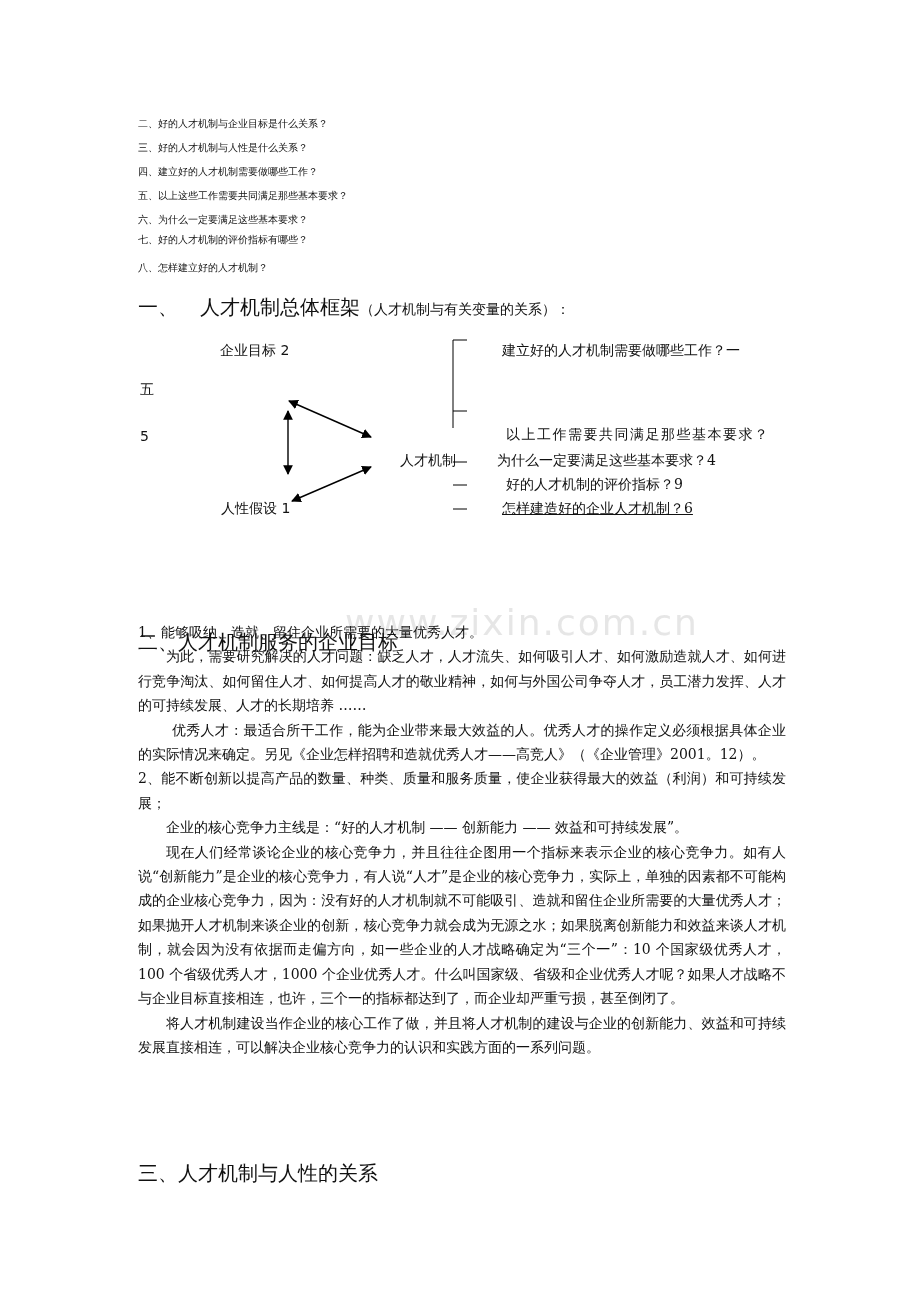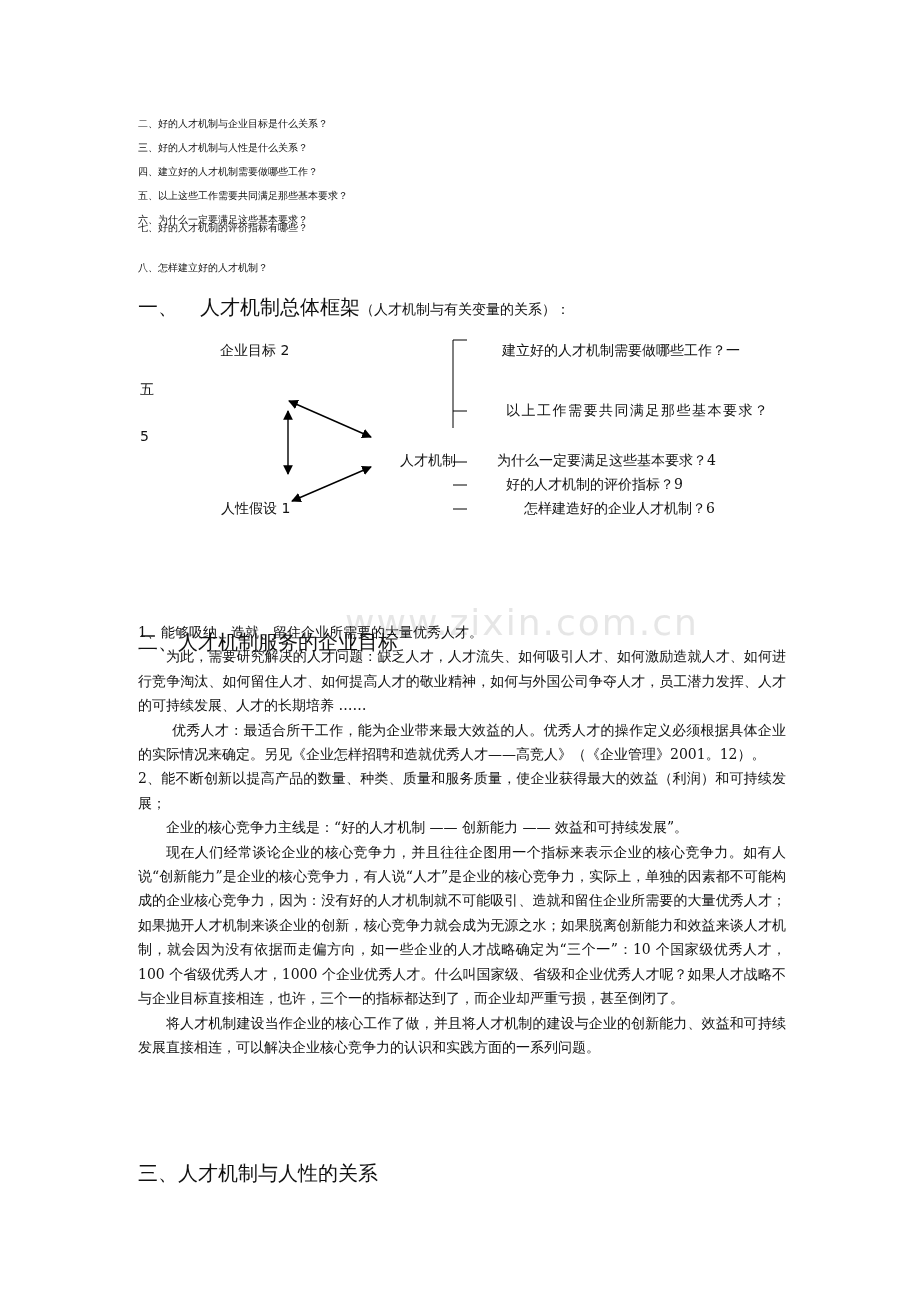--- a/index.html
+++ b/index.html
@@ -22,39 +22,39 @@
 </head>
 <body>
 
 <div class="watermark">www.zixin.com.cn</div>
 
 <div class="abs q" style="top:112px;">二、好的人才机制与企业目标是什么关系？</div>
 <div class="abs q" style="top:136px;">三、好的人才机制与人性是什么关系？</div>
 <div class="abs q" style="top:160px;">四、建立好的人才机制需要做哪些工作？</div>
 <div class="abs q" style="top:184px;">五、以上这些工作需要共同满足那些基本要求？</div>
 <div class="abs q" style="top:208px;">六、为什么一定要满足这些基本要求？</div>
-<div class="abs q" style="top:216px;text-align:right;">七、好的人才机制的评价指标有哪些？</div>
+<div class="abs q" style="top:228px;text-align:right;">七、好的人才机制的评价指标有哪些？</div>
 <div class="abs q" style="top:256px;">八、怎样建立好的人才机制？</div>
 
 <div class="abs" style="left:138px; top:294px;">
   <span class="sec-title">一、</span><span class="sec-title" style="margin-left:22px;">人才机制总体框架</span><span class="sec-sub">（人才机制与有关变量的关系）：</span>
 </div>
 
 <div>
   <div class="abs dg" style="left:220px; top:342px;">企业目标 2</div>
   <div class="abs dg" style="left:140px; top:381px;">五</div>
   <div class="abs dg" style="left:140px; top:428px;">5</div>
   <div class="abs dg" style="left:400px; top:452px;">人才机制</div>
   <div class="abs dg" style="left:221px; top:500px;text-align:right;">人性假设 1</div>
 
   <div class="abs dg" style="left:502px; top:342px; font-family:'DejaVu Serif','Liberation Serif',serif;">建立好的人才机制需要做哪些工作？一</div>
-  <div class="abs dg" style="left:506px; top:402px; letter-spacing:1.5px; font-family:'DejaVu Serif','Liberation Serif',serif;">以上工作需要共同满足那些基本要求？</div>
+  <div class="abs dg" style="left:506px; top:426px; letter-spacing:1.5px; font-family:'DejaVu Serif','Liberation Serif',serif;">以上工作需要共同满足那些基本要求？</div>
   <div class="abs dg" style="left:497px; top:452px; font-family:'DejaVu Serif','Liberation Serif',serif;">为什么一定要满足这些基本要求？4</div>
   <div class="abs dg" style="left:506px; top:476px; font-family:'DejaVu Serif','Liberation Serif',serif;">好的人才机制的评价指标？9</div>
-  <div class="abs dg" style="left:524px; top:500px; font-family:'DejaVu Serif','Liberation Serif',serif;">怎样建造好的企业人才机制？6</div>
+  <div class="abs dg" style="left:502px; top:500px; font-family:'DejaVu Serif','Liberation Serif',serif;text-decoration:underline;">怎样建造好的企业人才机制？6</div>
 
   <svg class="diagram" width="920" height="560">
     <defs>
       <marker id="ah" viewBox="0 0 10 10" refX="9" refY="5" markerWidth="7" markerHeight="7" orient="auto-start-reverse">
         <path d="M0,0 L10,5 L0,10 z" fill="#000"></path>
       </marker>
     </defs>
     <line x1="289" y1="401" x2="371" y2="437" stroke="#000" stroke-width="1.4" marker-start="url(#ah)" marker-end="url(#ah)"></line>
     <line x1="288" y1="411" x2="288" y2="474" stroke="#000" stroke-width="1.4" marker-start="url(#ah)" marker-end="url(#ah)"></line>
     <line x1="292" y1="501" x2="371" y2="467" stroke="#000" stroke-width="1.4" marker-start="url(#ah)" marker-end="url(#ah)"></line>

